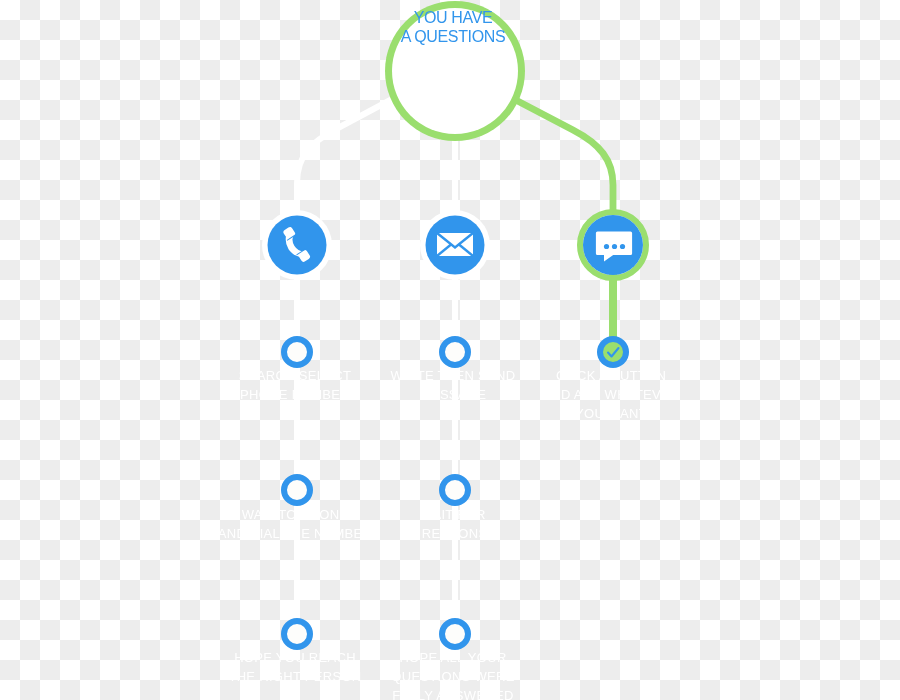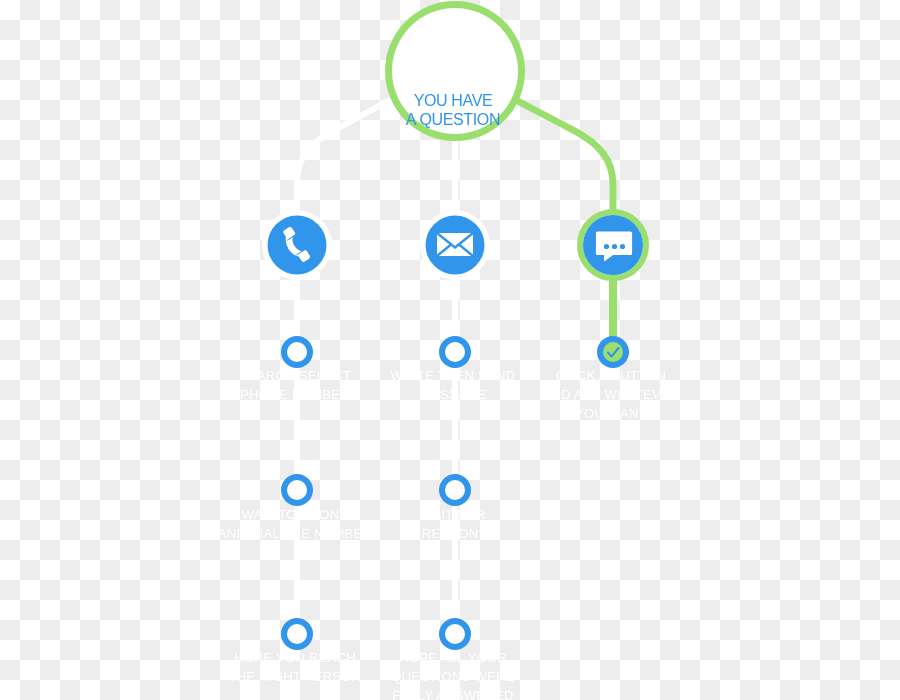--- a/index.html
+++ b/index.html
@@ -14,21 +14,21 @@
     background-size:40px 40px;
     background-position:0 0, 20px 20px;
   }
   #stage { position:relative; width:900px; height:700px; }
   svg.layer { position:absolute; left:0; top:0; width:900px; height:700px; }
 
   .root-node {
     position:absolute; left:391.5px; top:7.5px; width:126px; height:126px;
     border-radius:50%; background:#ffffff;
     box-shadow: 0 0 0 7px #9ade6e;
-    display:flex; flex-direction:column; align-items:center; justify-content:flex-end;
+    display:flex; flex-direction:column; align-items:center; justify-content:flex-start;
     padding-bottom:4px; box-sizing:border-box; padding-right:3px;
   }
   .root-line {
     color:#3195ec; font-size:16px; line-height:19.5px;
     letter-spacing:-0.35px; white-space:nowrap; font-weight:400;
   }
   .icon-node { position:absolute; }
   .caption {
     position:absolute; text-align:center;
     color:#ffffff; font-size:13px; line-height:19px; letter-spacing:0.3px;
@@ -49,21 +49,21 @@
     <path fill="none" stroke="#9ade6e" stroke-width="6.8" stroke-linecap="butt" d="M 508,96 L 573,130 C 600,144 613,160 613,185 L 613,215"></path>
 
     <path fill="none" stroke="#ffffff" stroke-width="6" d="M 297,274 L 297,640"></path>
     <path fill="none" stroke="#ffffff" stroke-width="6" d="M 455,274 L 455,640"></path>
 
     <path fill="none" stroke="#9ade6e" stroke-width="8" d="M 613,274 L 613,352"></path>
   </svg>
 
   <div class="root-node">
     <span class="root-line">YOU HAVE</span>
-    <span class="root-line">A QUESTION</span>
+    <span class="root-line">A QUESTIONS</span>
   </div>
 
   <div class="icon-node" style="left:262px; top:210px; width:70px; height:70px;">
     <svg viewBox="-5 -5 70 70" width="70" height="70">
       <circle cx="30" cy="30" r="35" fill="#ffffff"></circle>
       <circle cx="30" cy="30" r="29.5" fill="#3195ec"></circle>
       <g transform="translate(37.3,24.5) rotate(-33) scale(0.96) translate(-30,-30)">
         <path fill="#ffffff" d="M 25,11.5 A 18.5,18.5 0 0 0 25,47.5 L 25,41 A 12,12 0 0 1 25,19 Z"></path>
         <rect fill="#ffffff" x="15.5" y="10.5" width="10.2" height="10.5" rx="2.8"></rect>
         <rect fill="#ffffff" x="15.5" y="39" width="10.2" height="10.5" rx="2.8"></rect>

